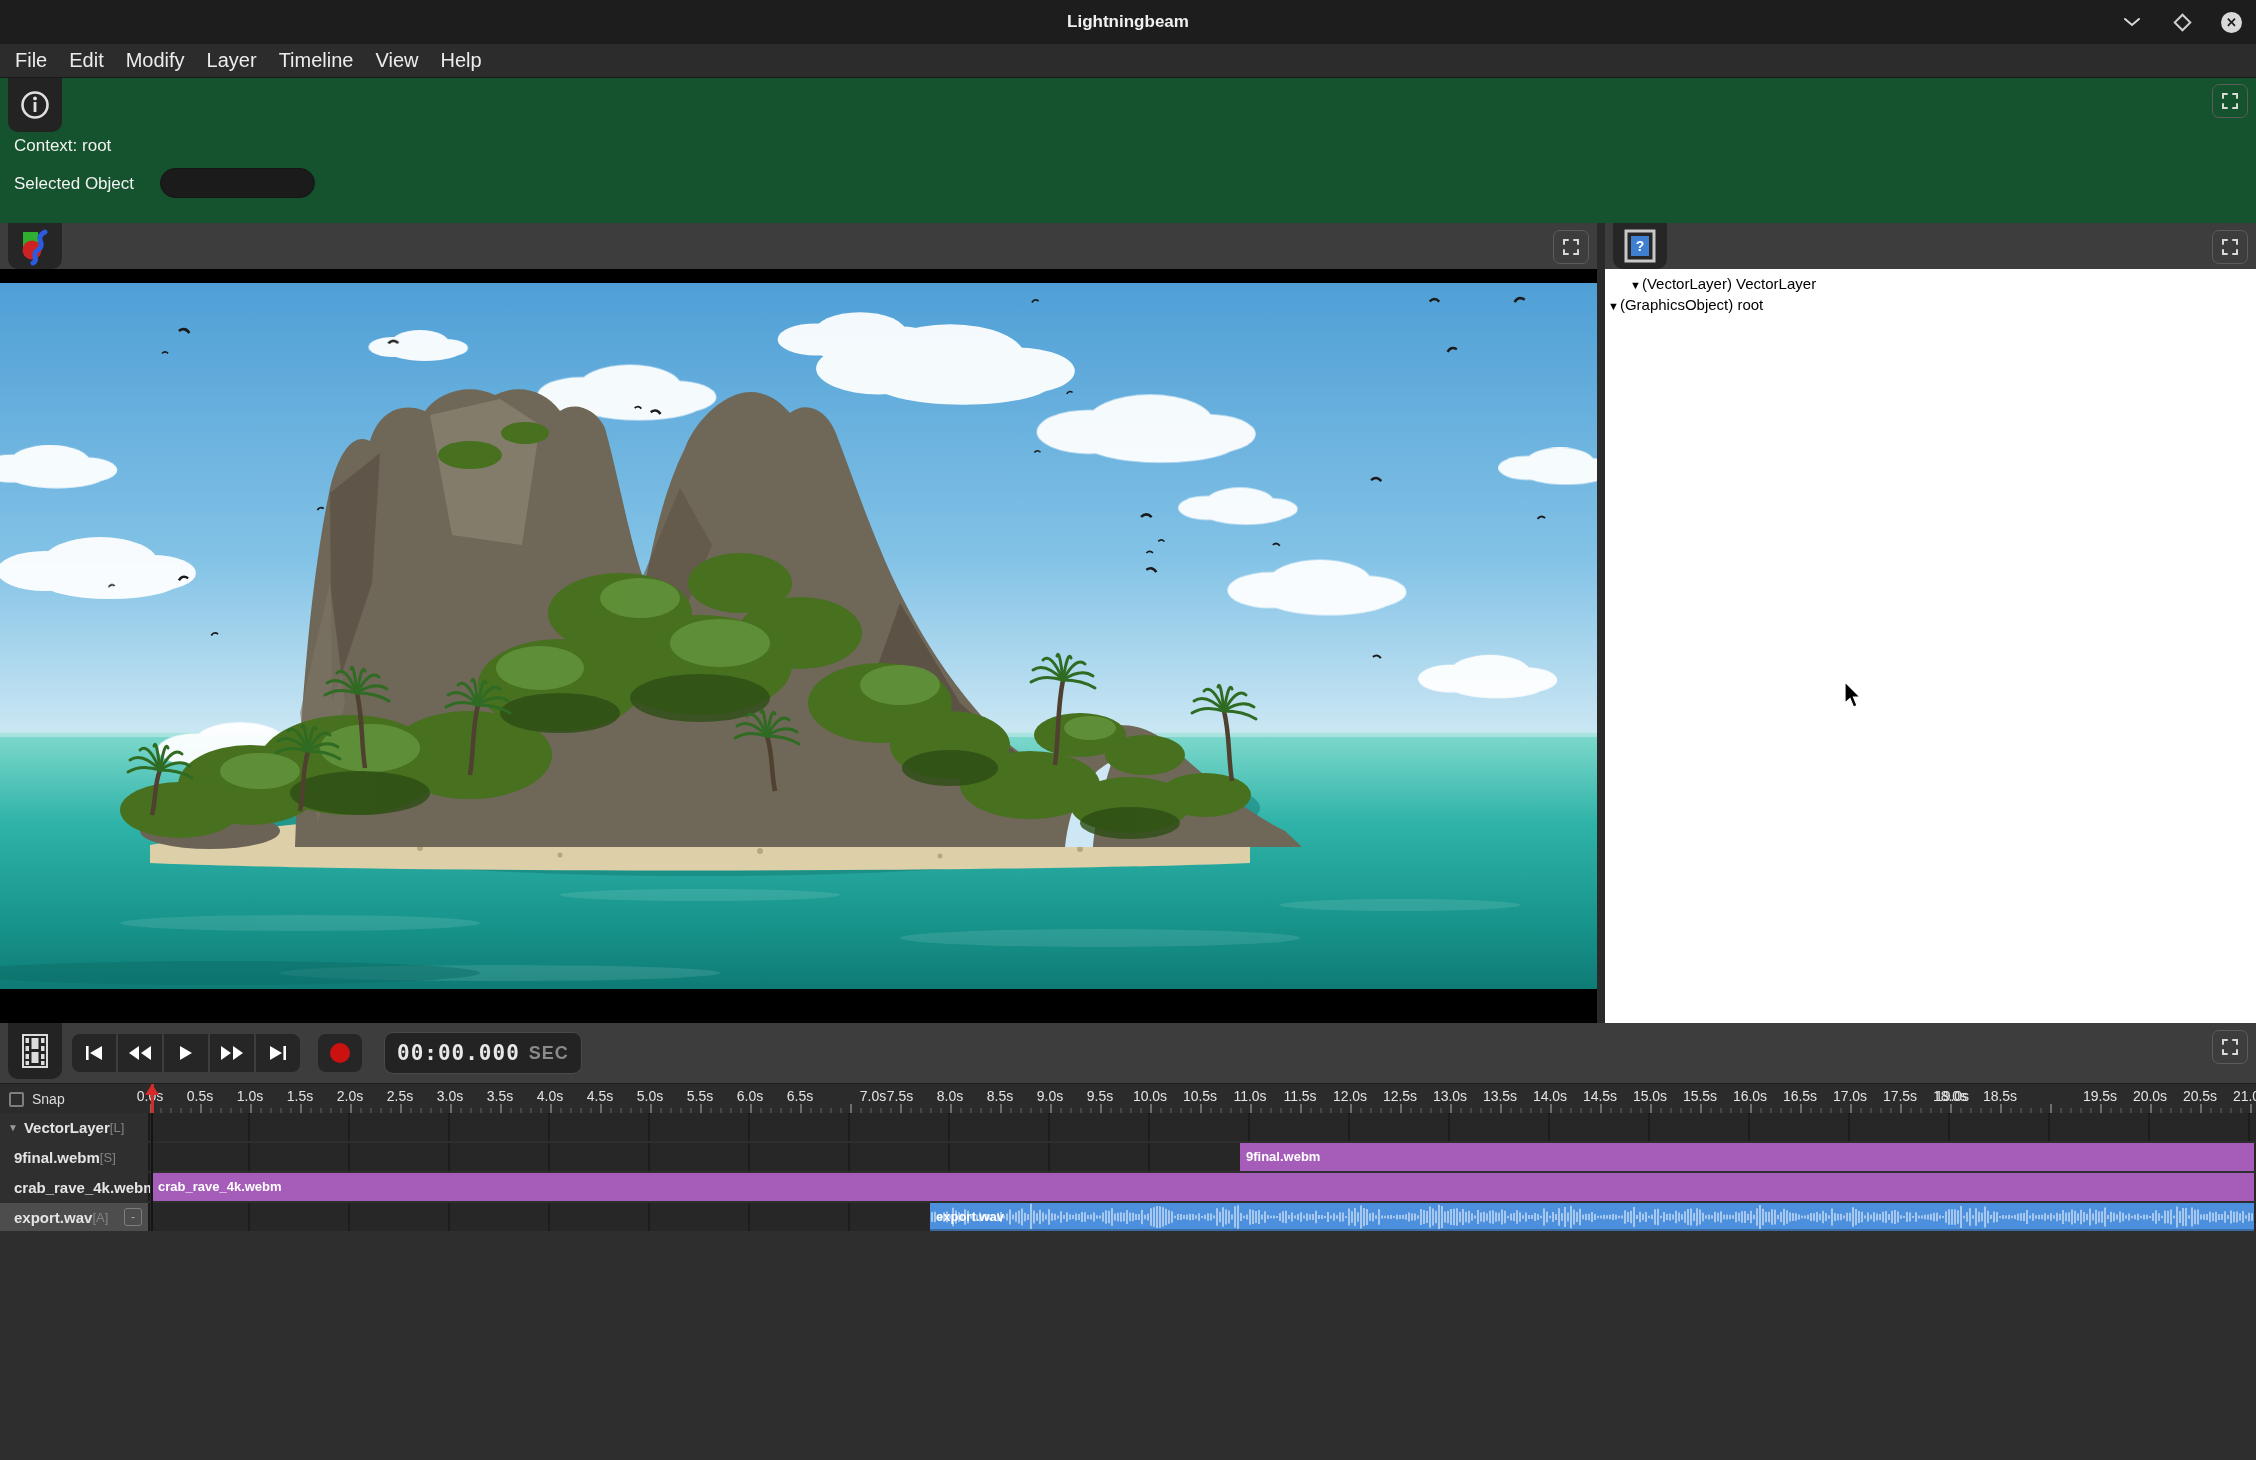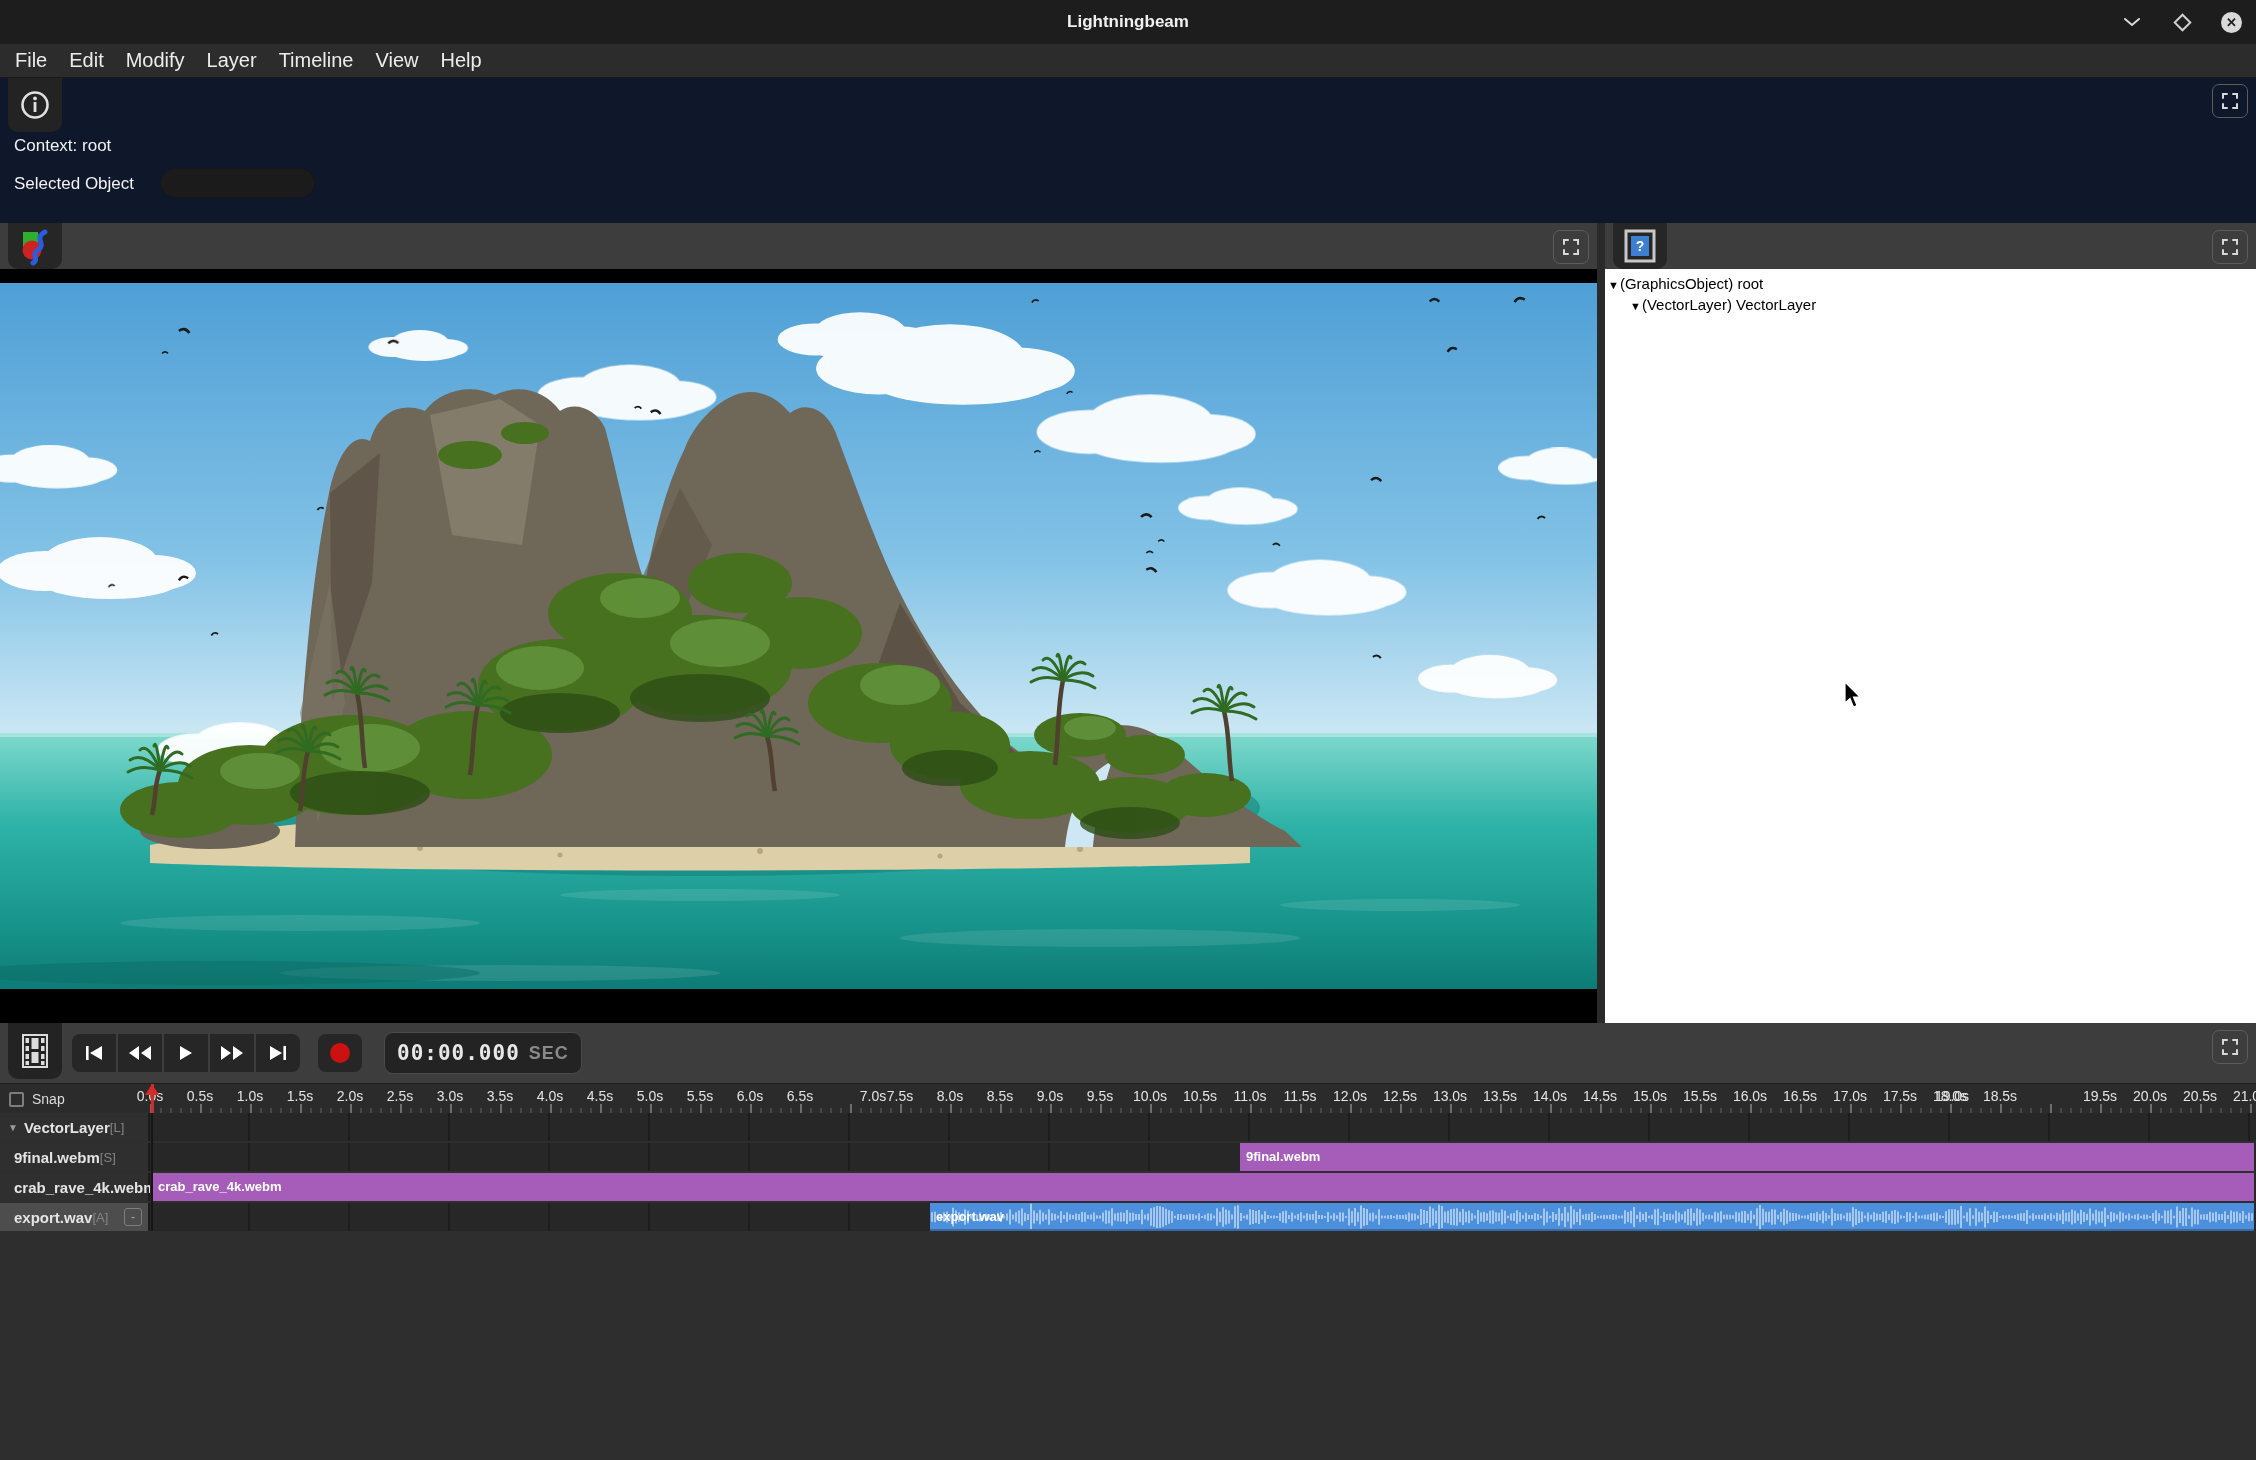--- a/index.html
+++ b/index.html
@@ -15,21 +15,21 @@
   .diamond { width:13px; height:13px; border:2px solid #cfcfcf; transform:rotate(45deg); }
   .close-circle { width:21px; height:21px; border-radius:50%; background:#d9d9d9; color:#1d1d1d;
                   font-size:13px; font-weight:bold; display:flex; align-items:center; justify-content:center; }
 
   
   .menubar { height:34px; background:#2c2c2c; display:flex; align-items:center; padding-left:4px;
              border-bottom:1px solid #191919; }
   .menu-item { color:#ececec; font-size:20px; padding:0 11px; line-height:33px; }
 
   
-  .inspector { position:relative; height:145px; background:#0f172a;padding-left:15px; }
+  .inspector { position:relative; height:145px; background:#14532d;padding-left:15px; }
   .tool-tab { position:absolute; left:8px; top:0; width:54px; height:54px; background:#232323;
               border-radius:0 0 10px 10px; display:flex; align-items:center; justify-content:center; }
   .insp-context { position:absolute; left:14px; top:58px; color:#f2f2f2; font-size:17px; }
   .insp-row { position:absolute; left:14px; top:96px; display:flex; align-items:center; }
   .insp-label { color:#f2f2f2; font-size:17px; }
   .insp-pill { position:absolute; left:146px; top:-6px; width:155px; height:30px; border-radius:15px;
                background:#1b1b1b; border:1px solid #161616; }
   .expand-btn { position:absolute; right:8px; top:6px; width:36px; height:34px; border:1px solid #5c5c5c;
                 border-radius:7px; display:flex; align-items:center; justify-content:center; background:transparent; }
 
@@ -460,22 +460,22 @@
       <div class="expand-btn">
         <svg width="18" height="18" viewBox="0 0 18 18">
           <path d="M2,6 V2 H6 M12,2 H16 V6 M16,12 V16 H12 M6,16 H2 V12" class="icon-stroke"></path>
         </svg>
       </div>
     </div>
     <div class="tree" id="tree">
       <svg class="cursor-arrow" style="left:238px; top:412px;" width="22" height="28" viewBox="0 0 22 28">
         <path d="M2,1 L2,22 L7,17.5 L10.5,26 L14,24.5 L10.5,16 L17,16 Z" fill="#000" stroke="#fff" stroke-width="1.2"></path>
       </svg>
-    <div class="tree-row" style="padding-left: 3px;"><span class="tree-arrow">▼</span><span>(GraphicsObject) root</span></div>
-        <div class="tree-row" style="padding-left: 25px;"><span class="tree-arrow">▼</span><span>(VectorLayer) VectorLayer</span></div>
+    <div class="tree-row" style="padding-left: 25px;"><span class="tree-arrow">▼</span><span>(VectorLayer) VectorLayer</span></div>
+        <div class="tree-row" style="padding-left: 3px;"><span class="tree-arrow">▼</span><span>(GraphicsObject) root</span></div>
       </div>
   </div>
 </div>
 
 <div class="transport-bar">
   <div class="film-tab">
     <svg width="30" height="36" viewBox="0 0 30 36">
       <rect x="3" y="2" width="24" height="32" fill="none" stroke="#dcdcdc" stroke-width="2"></rect>
       <g fill="#dcdcdc">
         <rect x="5.5" y="5" width="3.5" height="5"></rect>

